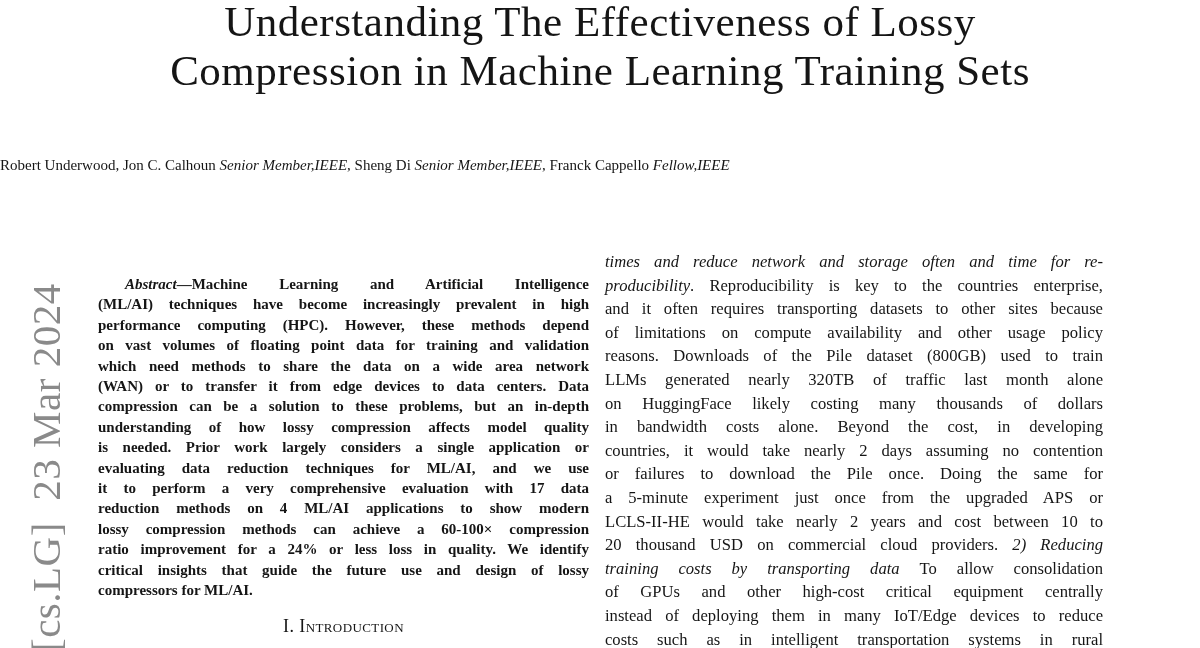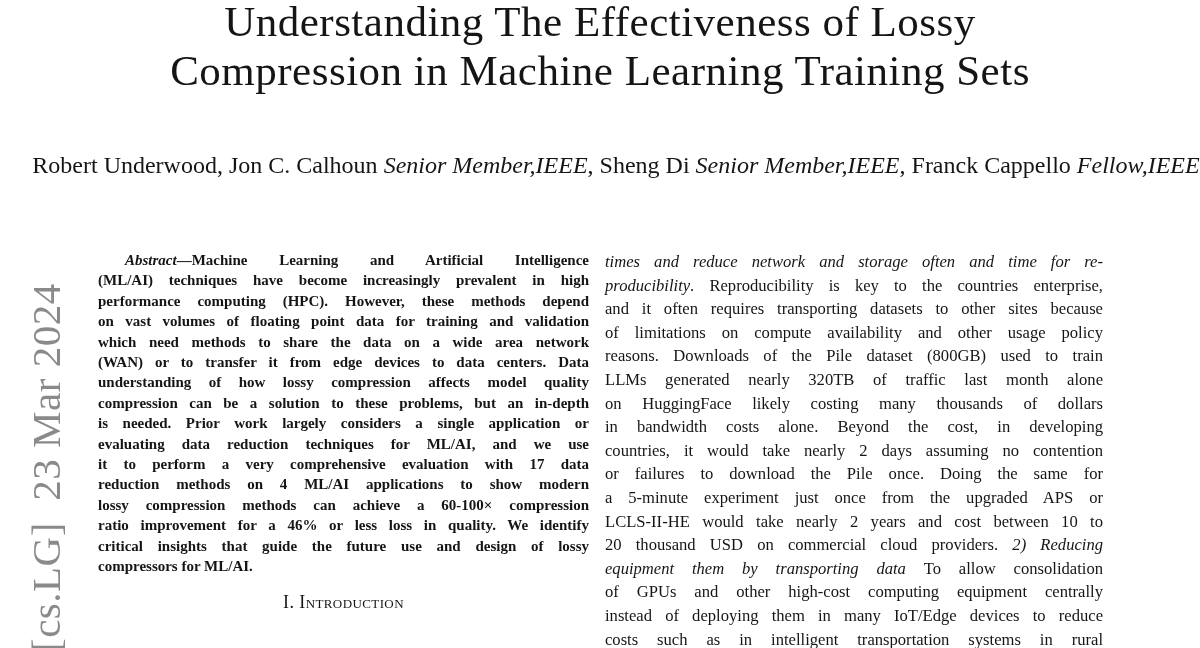--- a/index.html
+++ b/index.html
@@ -29,24 +29,22 @@
     font-size: 43px;
     line-height: 49px;
     font-weight: 400;
     letter-spacing: 0.5px;
   }
   .authors {
     position: absolute;
     left: 0;
     right: 0;
     top: 153px;
-    text-align: center;
-    font-size: 24px;
+    font-size: 15px;
     line-height: 24px;
-    padding-left: 32px;
   }
   .it { font-style: italic; }
   .col {
     position: absolute;
     top: 250px;
   }
   .col-left {
     left: 98px;
     width: 491px;
     font-size: 15px;
@@ -58,21 +56,21 @@
     width: 498px;
     font-size: 16.6px;
     line-height: 23.6px;
   }
   .jline {
     text-align: justify;
     text-align-last: justify;
     white-space: normal;
   }
   .jline.end { text-align-last: left; }
-  .jline.ind { text-indent: 27px; }
+  .jline.ind { text-indent: 27px; margin-top: 24px; }
   .section-heading {
     margin-top: 15px;
     text-align: center;
     text-align-last: center;
     font-variant: small-caps;
     font-weight: 400;
     font-size: 18px;
     letter-spacing: 0.4px;
   }
   .arxiv-stamp {
@@ -103,28 +101,28 @@
   <div class="authors"><span>Robert Underwood, Jon C. Calhoun </span><span class="it">Senior Member,IEEE</span><span>, Sheng Di </span><span class="it">Senior Member,IEEE</span><span>, Franck Cappello </span><span class="it">Fellow,IEEE</span></div>
 
   <div class="col col-left">
     <div>
         <div class="jline ind"><span class="it">Abstract</span><span>—Machine Learning and Artificial Intelligence</span></div>
         <div class="jline"><span>(ML/AI) techniques have become increasingly prevalent in high</span></div>
         <div class="jline"><span>performance computing (HPC). However, these methods depend</span></div>
         <div class="jline"><span>on vast volumes of floating point data for training and validation</span></div>
         <div class="jline"><span>which need methods to share the data on a wide area network</span></div>
         <div class="jline"><span>(WAN) or to transfer it from edge devices to data centers. Data</span></div>
+        <div class="jline"><span>compression can be a solution to these problems, but an in-depth</span></div>
         <div class="jline"><span>understanding of how lossy compression affects model quality</span></div>
-        <div class="jline"><span>compression can be a solution to these problems, but an in-depth</span></div>
         <div class="jline"><span>is needed. Prior work largely considers a single application or</span></div>
         <div class="jline"><span>evaluating data reduction techniques for ML/AI, and we use</span></div>
         <div class="jline"><span>it to perform a very comprehensive evaluation with 17 data</span></div>
         <div class="jline"><span>reduction methods on 4 ML/AI applications to show modern</span></div>
         <div class="jline"><span>lossy compression methods can achieve a 60-100× compression</span></div>
-        <div class="jline"><span>ratio improvement for a 46% or less loss in quality. We identify</span></div>
+        <div class="jline"><span>ratio improvement for a 24% or less loss in quality. We identify</span></div>
         <div class="jline"><span>critical insights that guide the future use and design of lossy</span></div>
         <div class="jline end"><span>compressors for ML/AI.</span></div>
       </div>
     <div class="section-heading">I. Introduction</div>
   </div>
 
   <div class="col col-right">
     <div>
         <div class="jline"><span class="it">times and reduce network and storage often and time for re-</span></div>
         <div class="jline"><span class="it">producibility</span><span>. Reproducibility is key to the countries enterprise,</span></div>
@@ -132,20 +130,20 @@
         <div class="jline"><span>of limitations on compute availability and other usage policy</span></div>
         <div class="jline"><span>reasons. Downloads of the Pile dataset (800GB) used to train</span></div>
         <div class="jline"><span>LLMs generated nearly 320TB of traffic last month alone</span></div>
         <div class="jline"><span>on HuggingFace likely costing many thousands of dollars</span></div>
         <div class="jline"><span>in bandwidth costs alone. Beyond the cost, in developing</span></div>
         <div class="jline"><span>countries, it would take nearly 2 days assuming no contention</span></div>
         <div class="jline"><span>or failures to download the Pile once. Doing the same for</span></div>
         <div class="jline"><span>a 5-minute experiment just once from the upgraded APS or</span></div>
         <div class="jline"><span>LCLS-II-HE would take nearly 2 years and cost between 10 to</span></div>
         <div class="jline"><span>20 thousand USD on commercial cloud providers. </span><span class="it">2) Reducing</span></div>
-        <div class="jline"><span class="it">equipment them by transporting data </span><span>To allow consolidation</span></div>
-        <div class="jline"><span>of GPUs and other high-cost computing equipment centrally</span></div>
+        <div class="jline"><span class="it">training costs by transporting data </span><span>To allow consolidation</span></div>
+        <div class="jline"><span>of GPUs and other high-cost critical equipment centrally</span></div>
         <div class="jline"><span>instead of deploying them in many IoT/Edge devices to reduce</span></div>
         <div class="jline"><span>costs such as in intelligent transportation systems in rural</span></div>
       </div>
   </div>
 
 </div>
 
 </body></html>

